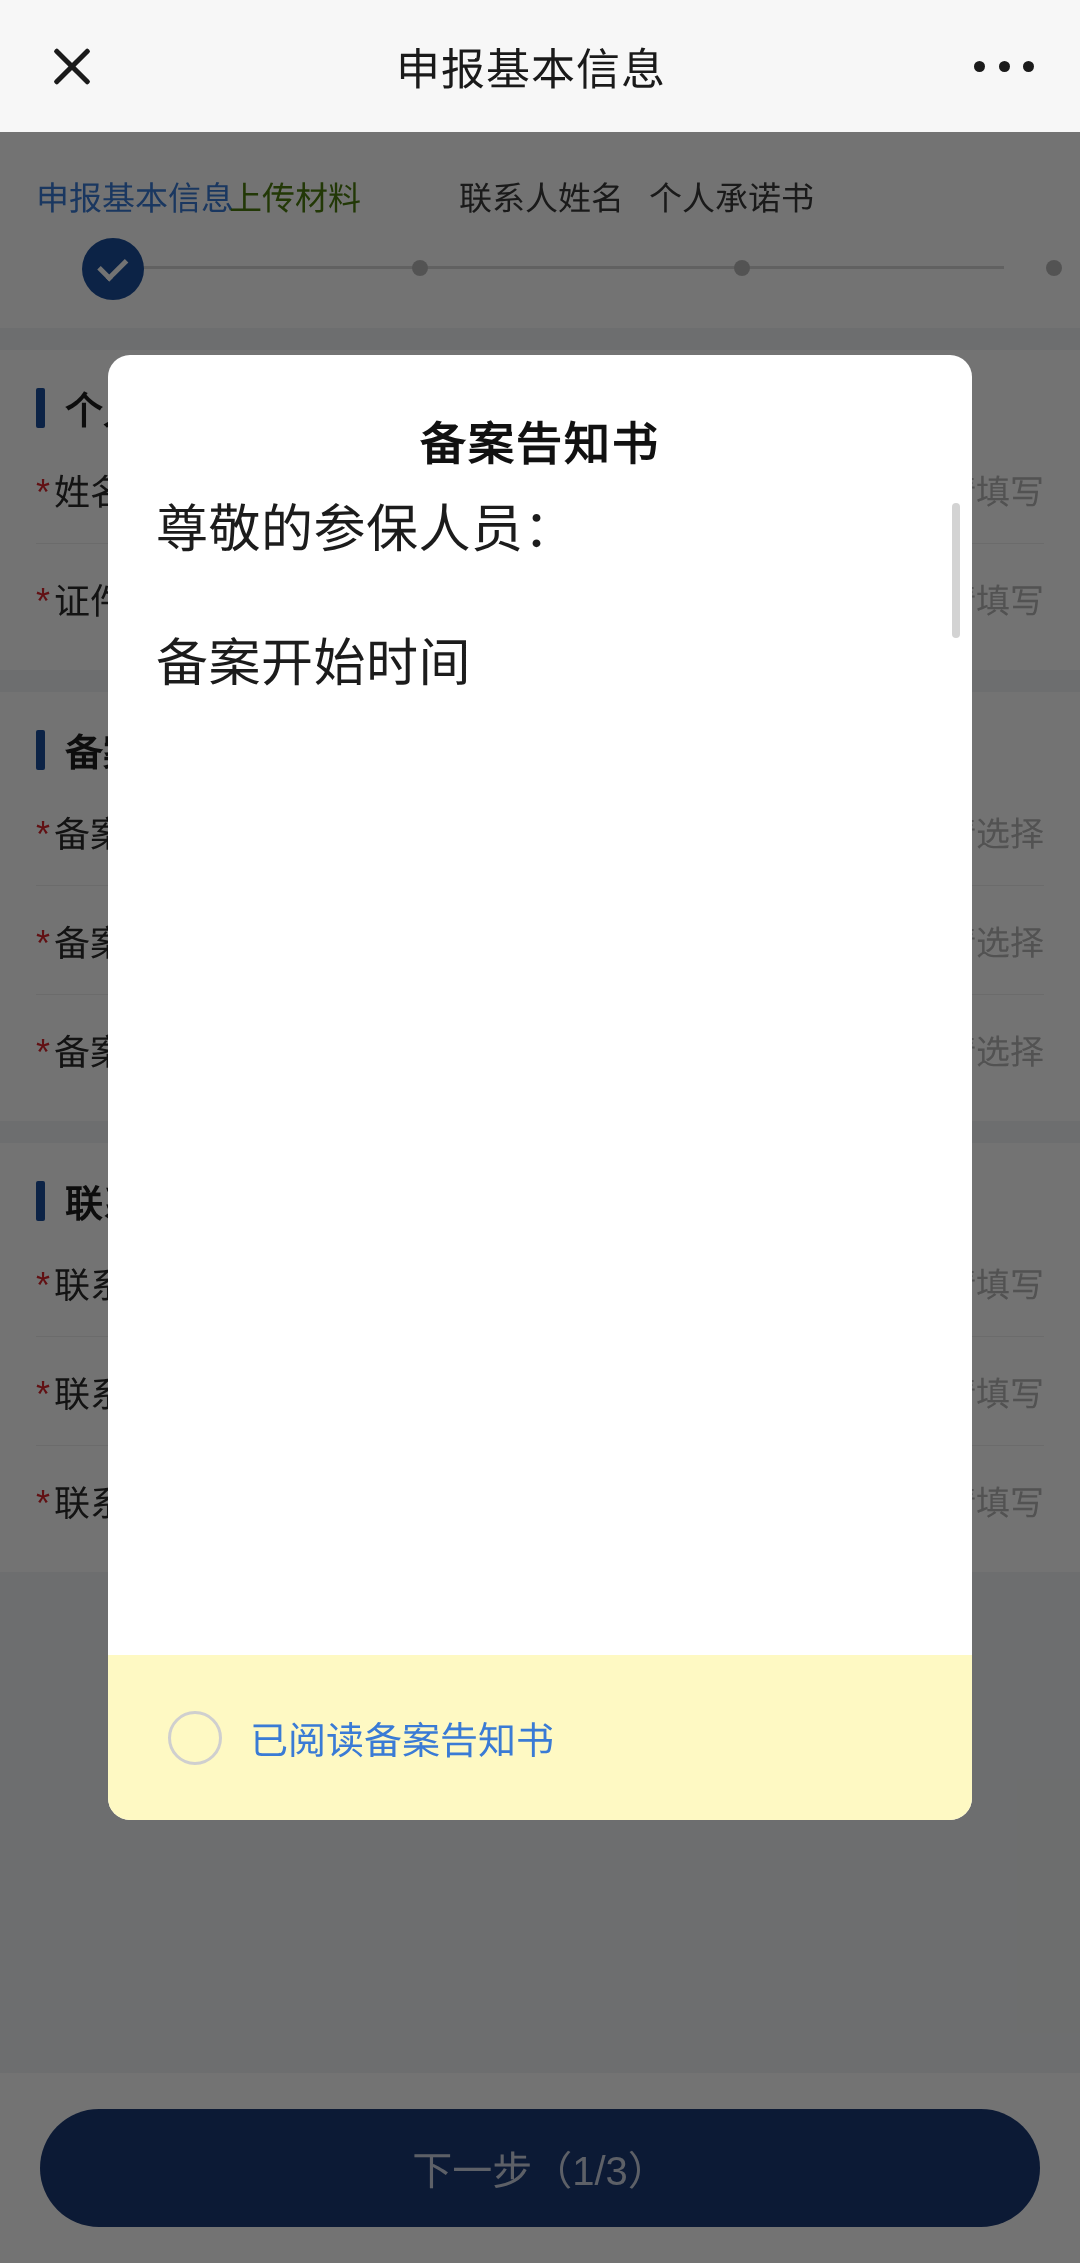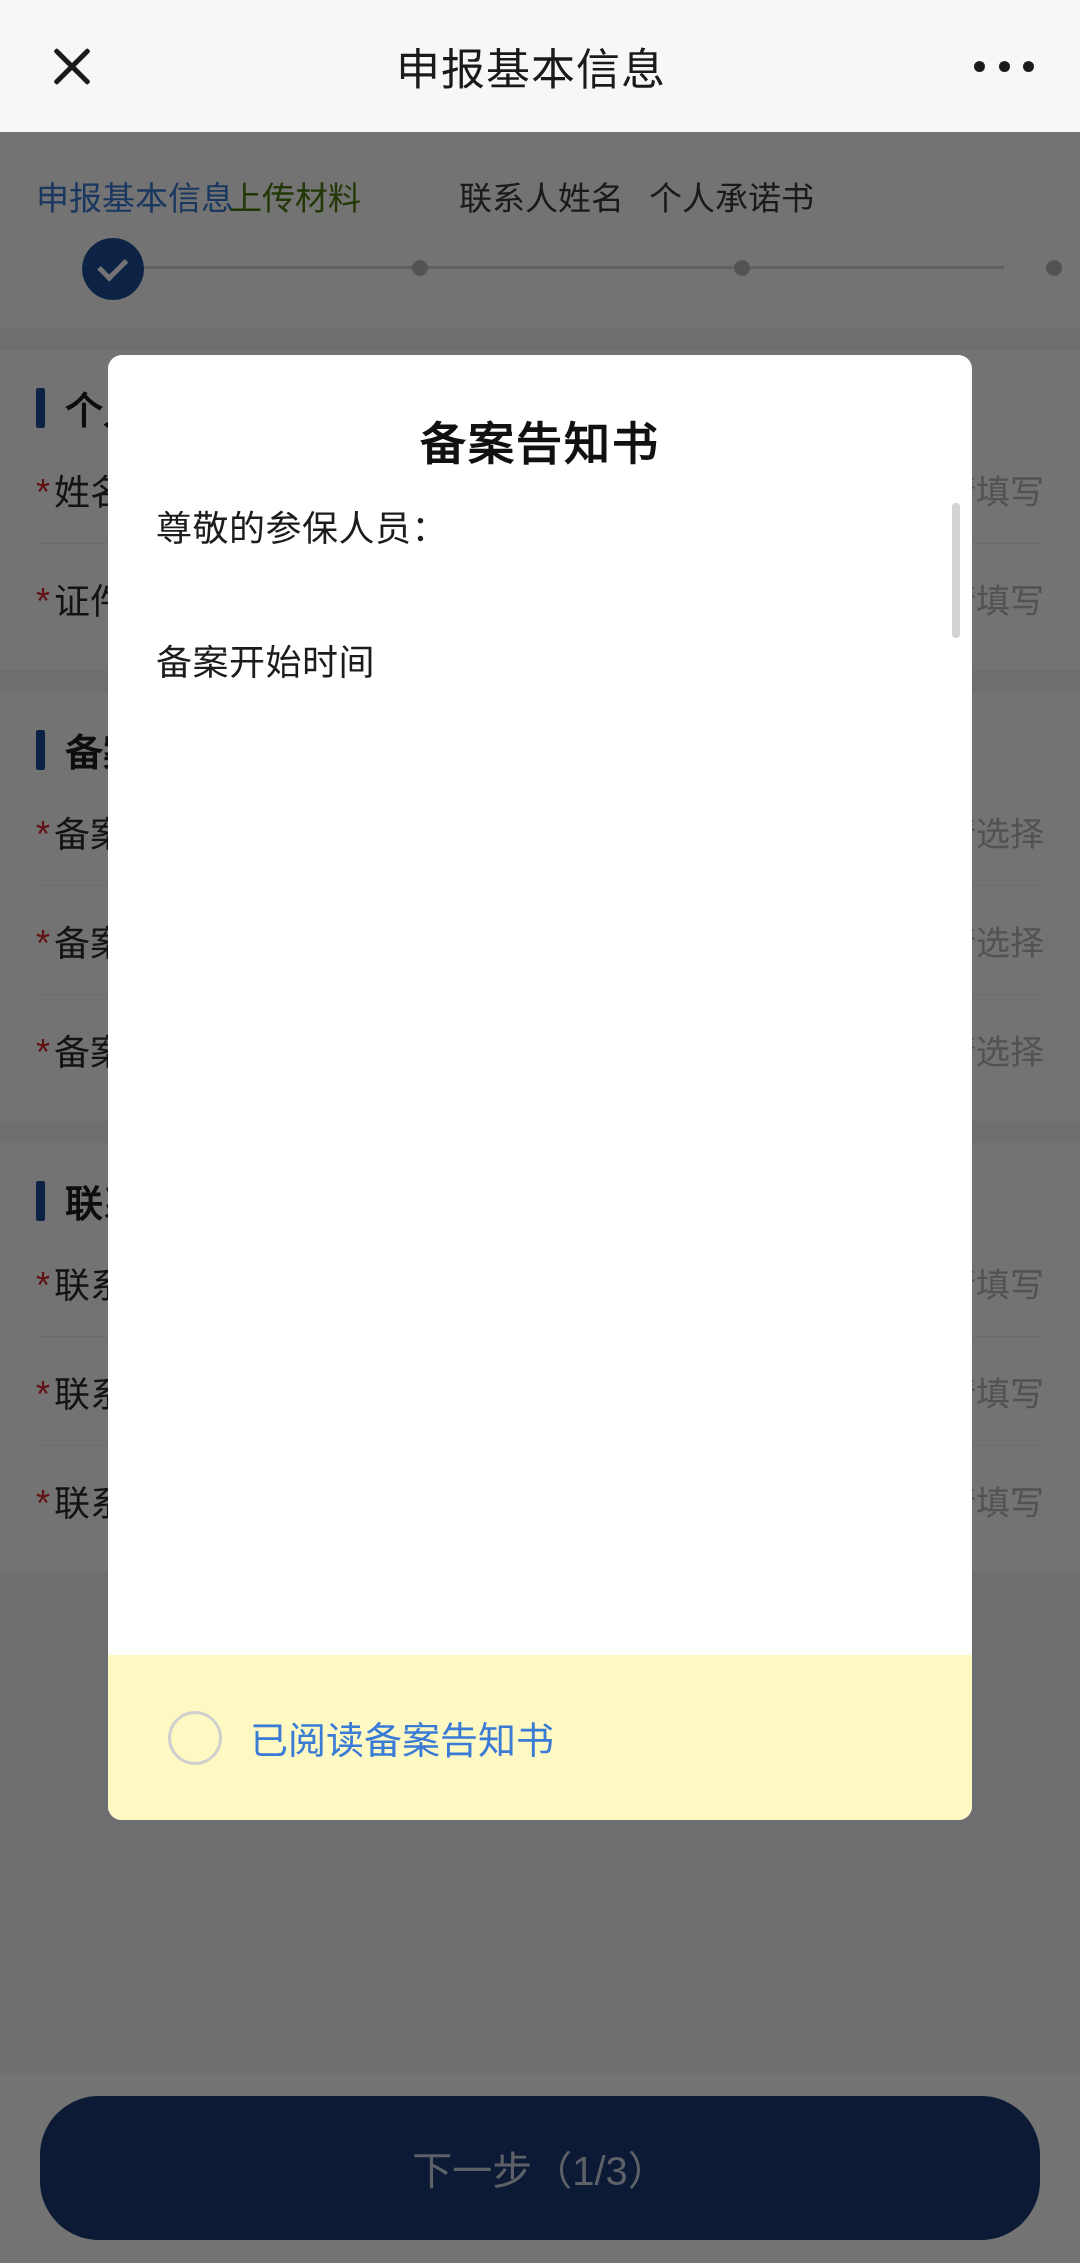--- a/index.html
+++ b/index.html
@@ -183,21 +183,21 @@
     left: 0; bottom: 0;
     width: 1080px;
     height: 190px;
     background: #ffffff;
     display: flex;
     align-items: center;
     justify-content: center;
   }
   .next-btn {
     width: 1000px;
-    height: 144px;
+    height: 118px;
     border-radius: 59px;
     background: #1b3a76;
     color: #cfd6e4;
     font-size: 40px;
     display: flex;
     align-items: center;
     justify-content: center;
     border: none;
     font-family: inherit;
   }
@@ -213,21 +213,21 @@
   }
 
   
   .modal {
     position: absolute;
     left: 108px;
     top: 355px;
     width: 864px;
     height: 1465px;
     background: #ffffff;
-    border-radius: 14px;
+    border-radius: 22px;
     z-index: 60;
     box-sizing: border-box;
     padding: 52px 0 0 0;
     overflow: hidden;
   }
   .modal-title {
     text-align: center;
     font-size: 46px;
     font-weight: 700;
     color: #111;
@@ -236,21 +236,21 @@
   }
   .modal-body {
     position: relative;
     height: 1185px;
     padding: 0 48px 0 48px;
     box-sizing: border-box;
     overflow: hidden;
   }
   .modal-body p {
     margin: 0 0 0 0;
-    font-size: 36px;
+    font-size: 52px;
     line-height: 72px;
     color: #1c1c1c;
     text-align: justify;
     letter-spacing: 0.5px;
   }
   .gap { height: 62px; }
   .gap-sm { height: 42px; }
 
   .scrollbar {
     position: absolute;

